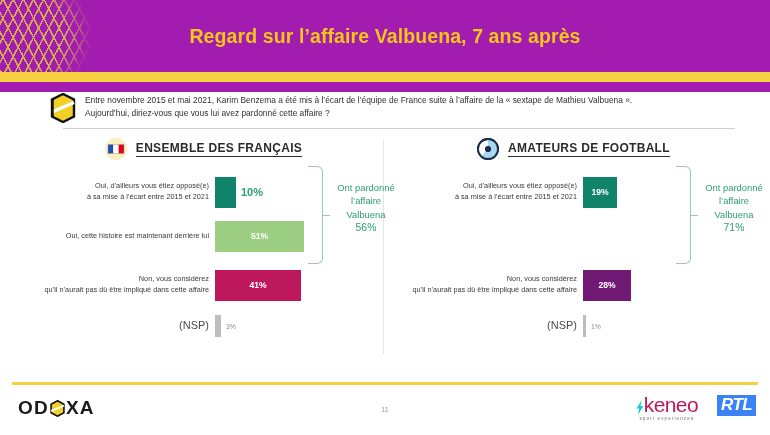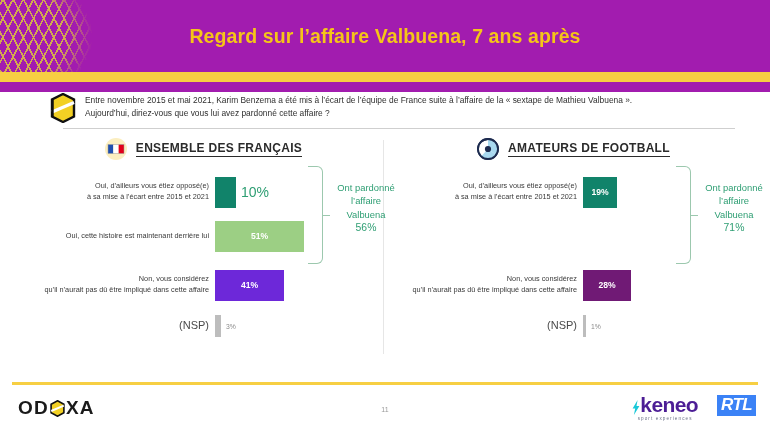--- a/index.html
+++ b/index.html
@@ -170,22 +170,22 @@
     justify-content: center;
     position: relative;
   }
   .bar.nsp-bar { height: 22px; }
   .bar-value-in {
     color: #ffffff;
     font-size: 8.6px;
     font-weight: bold;
   }
   .bar-value-out {
-    font-size: 14px;
-    font-weight: normal;
+    font-size: 11px;
+    font-weight: bold;
     margin-left: 5px;
     white-space: nowrap;
   }
   .bar-value-out.green { color: #2e9e73; }
   .bar-value-out.grey  { color: #8c8c8c; font-size: 6.8px; font-weight: normal; }
 
   
   .brace {
     position: absolute;
     width: 14px;
@@ -249,22 +249,22 @@
     font-size: 7px;
     color: #9a9a9a;
   }
   .keneo {
     position: absolute;
     right: 72px; top: 9px;
     text-align: center;
   }
   .keneo-word {
     font-size: 21px;
-    font-weight: bold;
-    color: #4c1d95;
+    font-weight: normal;
+    color: #be185d;
     letter-spacing: -0.6px;
     line-height: 1;
     position: relative;
     padding-left: 8px;
   }
   .keneo-bolt {
     position: absolute;
     left: 0; top: 3px;
     width: 8px; height: 15px;
   }
@@ -354,21 +354,21 @@
           </div>
         </div>
       </div>
 
       <div class="row" style="top:93px;">
         <div class="row-label" style="width:185px;">
           <div>Non, vous considérez</div>
           <div>qu’il n’aurait pas dû être impliqué dans cette affaire</div>
         </div>
         <div class="bar-area">
-          <div class="bar" style="width:69px;background:#6d28d9;">
+          <div class="bar" style="width:86px;background:#be185d;">
             <span class="bar-value-in">41%</span>
           </div>
         </div>
       </div>
 
       <div class="row row-nsp" style="top:143px;">
         <div class="row-label nsp" style="width:185px;">
           <div>(NSP)</div>
         </div>
         <div class="bar-area">

